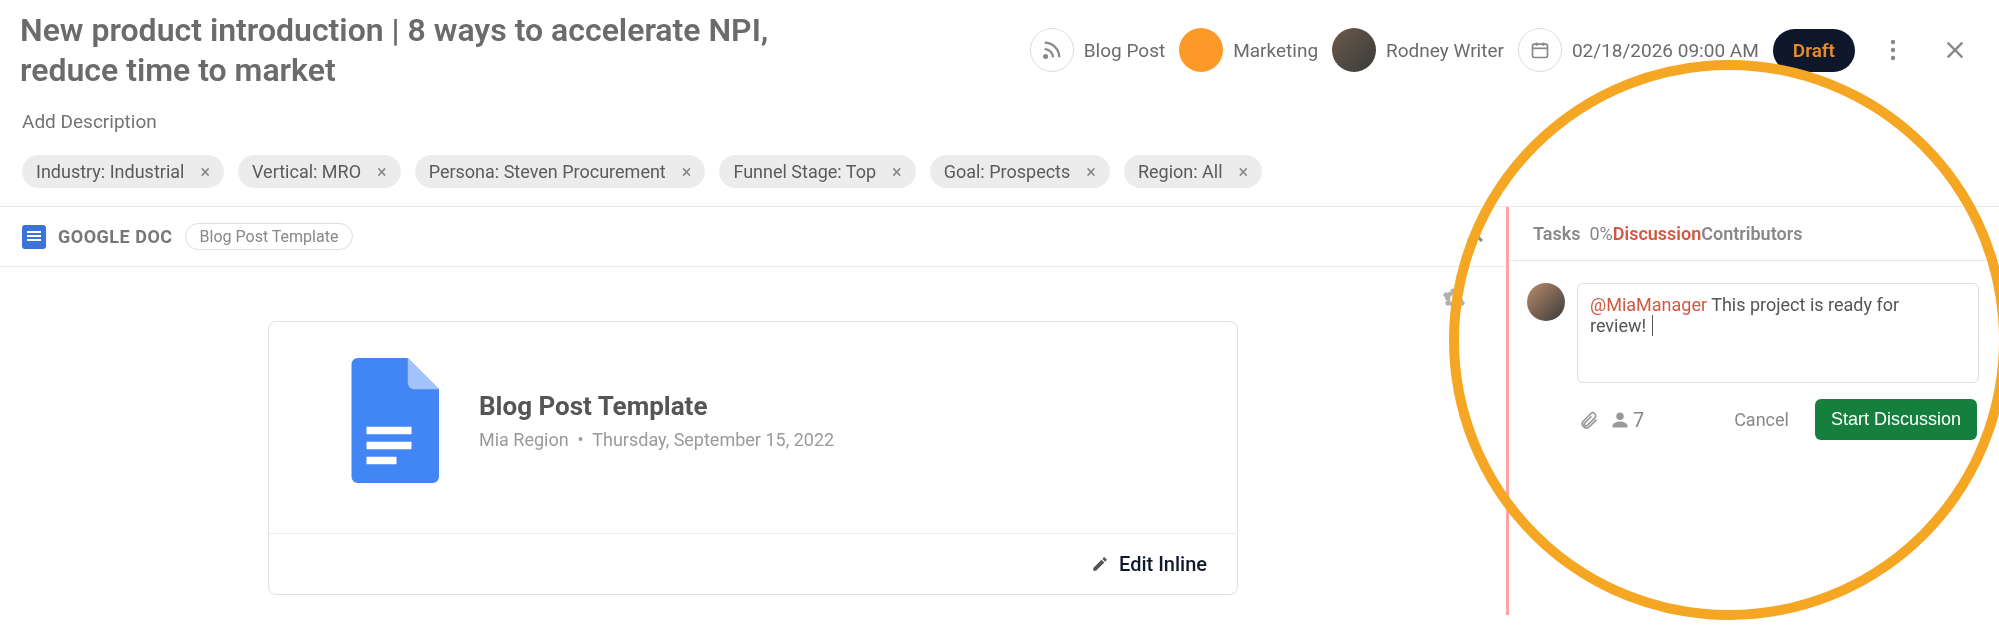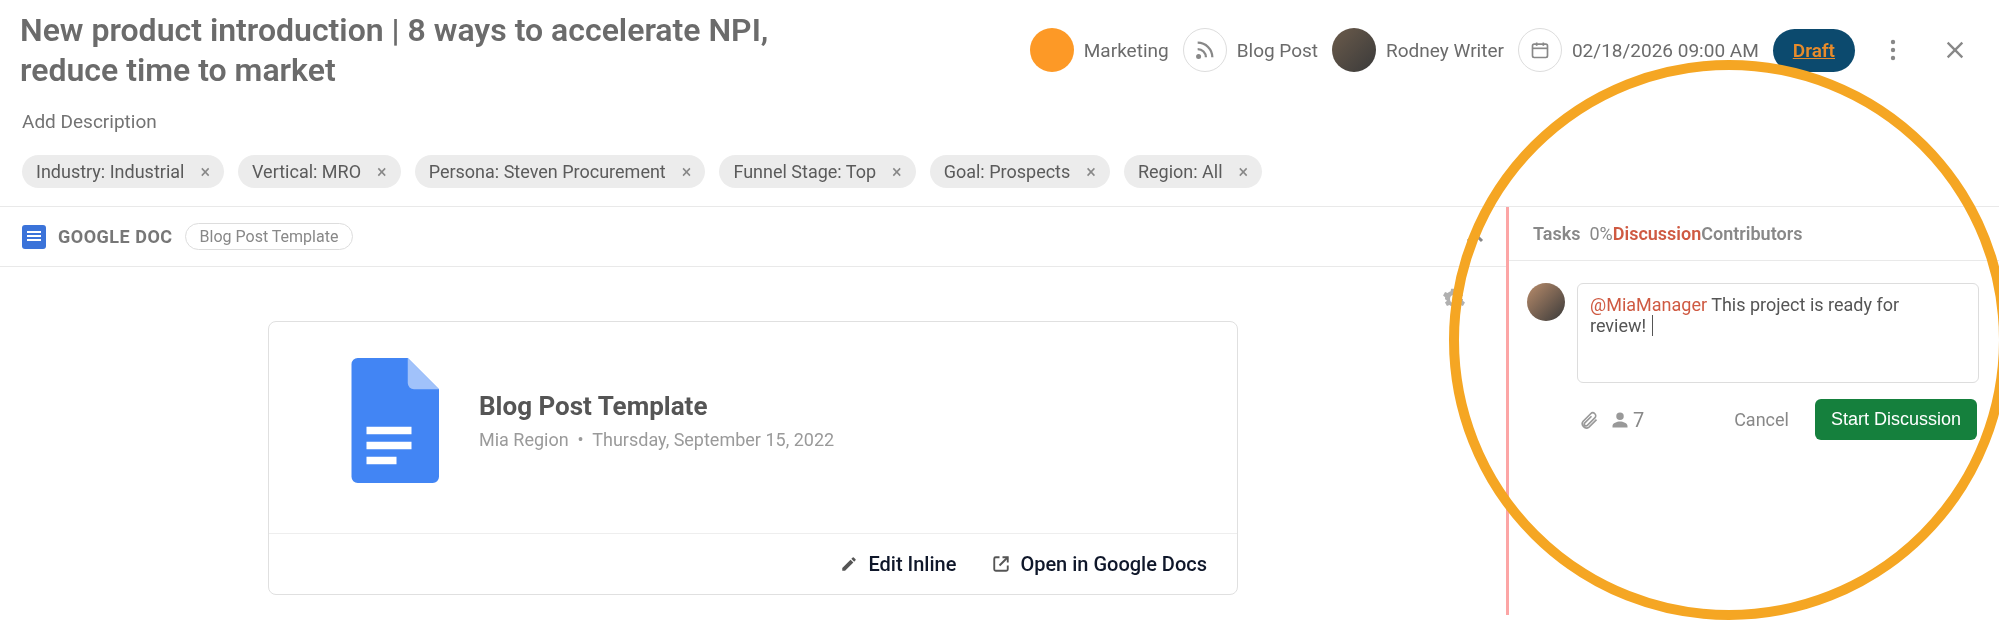--- a/index.html
+++ b/index.html
@@ -44,27 +44,26 @@
     background: #fff;
   }
   .meta-circle.border { border: 1.5px solid #ddd; }
   .meta-circle.orange { background: #fd9926; }
   .avatar {
     width: 44px; height: 44px; border-radius: 50%;
     background: linear-gradient(135deg, #6b5b4b 0%, #3a3a3a 100%);
     display:flex;align-items:center;justify-content:center;color:#fff;font-size:14px;
   }
   .draft-badge {
-    background: #0c4a6e;
+    background: #0f172a;
     color: #e78b2b;
     font-weight: 600;
     padding: 10px 20px;
     border-radius: 22px;
     font-size: 19px;
-    text-decoration: underline;
   }
   .kebab, .close-x {
     width: 28px; height: 28px;
     display: flex; align-items: center; justify-content: center;
     color: #888; font-size: 22px;
     cursor: pointer;
     margin: 0 10px;
   }
   
   .add-desc {
@@ -267,33 +266,33 @@
 </head>
 <body>
 
 <div class="header">
   <div class="title-block">
     <h1 class="title">New product introduction | 8 ways to accelerate NPI, reduce time to market</h1>
   </div>
   <div class="meta-row">
 
     <div class="meta-chip">
-      <span class="meta-circle orange"></span>
-      <span>Marketing</span>
-    </div>
-
-    <div class="meta-chip">
       <span class="meta-circle border">
         <svg width="22" height="22" viewBox="0 0 24 24" fill="none" stroke="#888" stroke-width="2.5">
           <path d="M4 11a9 9 0 0 1 9 9"></path>
             <path d="M4 4a16 16 0 0 1 16 16"></path>
             <circle cx="5" cy="19" r="1.5" fill="#888"></circle>
         </svg>
       </span>
       <span>Blog Post</span>
+    </div>
+
+    <div class="meta-chip">
+      <span class="meta-circle orange"></span>
+      <span>Marketing</span>
     </div>
 
     <div class="meta-chip">
       <span class="avatar"></span>
       <span>Rodney Writer</span>
     </div>
 
     <div class="meta-chip">
       <span class="meta-circle border">
         <svg width="20" height="20" viewBox="0 0 24 24" fill="none" stroke="#888" stroke-width="2">
@@ -398,30 +397,20 @@
         </div>
         <div class="doc-card-actions">
           <div class="doc-action">
             <span>
               <svg width="18" height="18" viewBox="0 0 24 24" fill="#555">
                   <path d="M3 17.25V21h3.75L17.81 9.94l-3.75-3.75L3 17.25zM20.71 7.04a1 1 0 0 0 0-1.41l-2.34-2.34a1 1 0 0 0-1.41 0l-1.83 1.83 3.75 3.75 1.83-1.83z"></path>
                 </svg>
             </span>
             <span>Edit Inline</span>
           </div>
-          <div class="doc-action">
-            <span>
-              <svg width="18" height="18" viewBox="0 0 24 24" fill="none" stroke="#555" stroke-width="2.5">
-                  <path d="M14 3h7v7"></path>
-                  <path d="M10 14 21 3"></path>
-                  <path d="M21 14v5a2 2 0 0 1-2 2H5a2 2 0 0 1-2-2V5a2 2 0 0 1 2-2h5"></path>
-                </svg>
-            </span>
-            <span>Open in Google Docs</span>
-          </div>
         </div>
       </div>
     </div>
   </div>
 
   <div class="right-col">
     <div class="right-tabs">
       <span class="tab">
         <span>Tasks</span>&nbsp;
         <span style="font-weight:400">0%</span>

